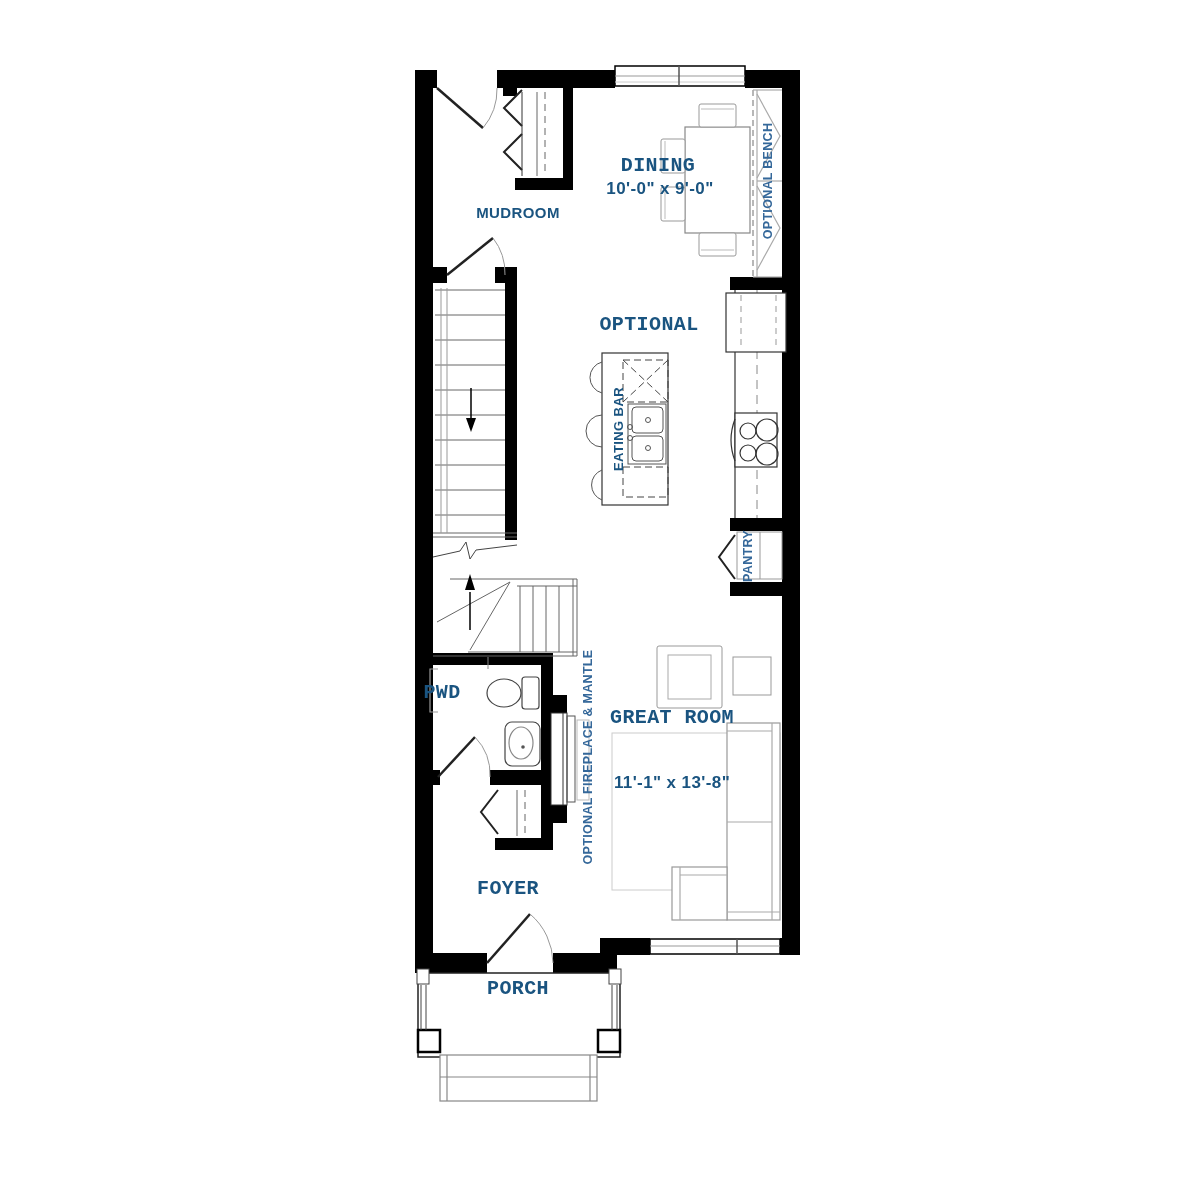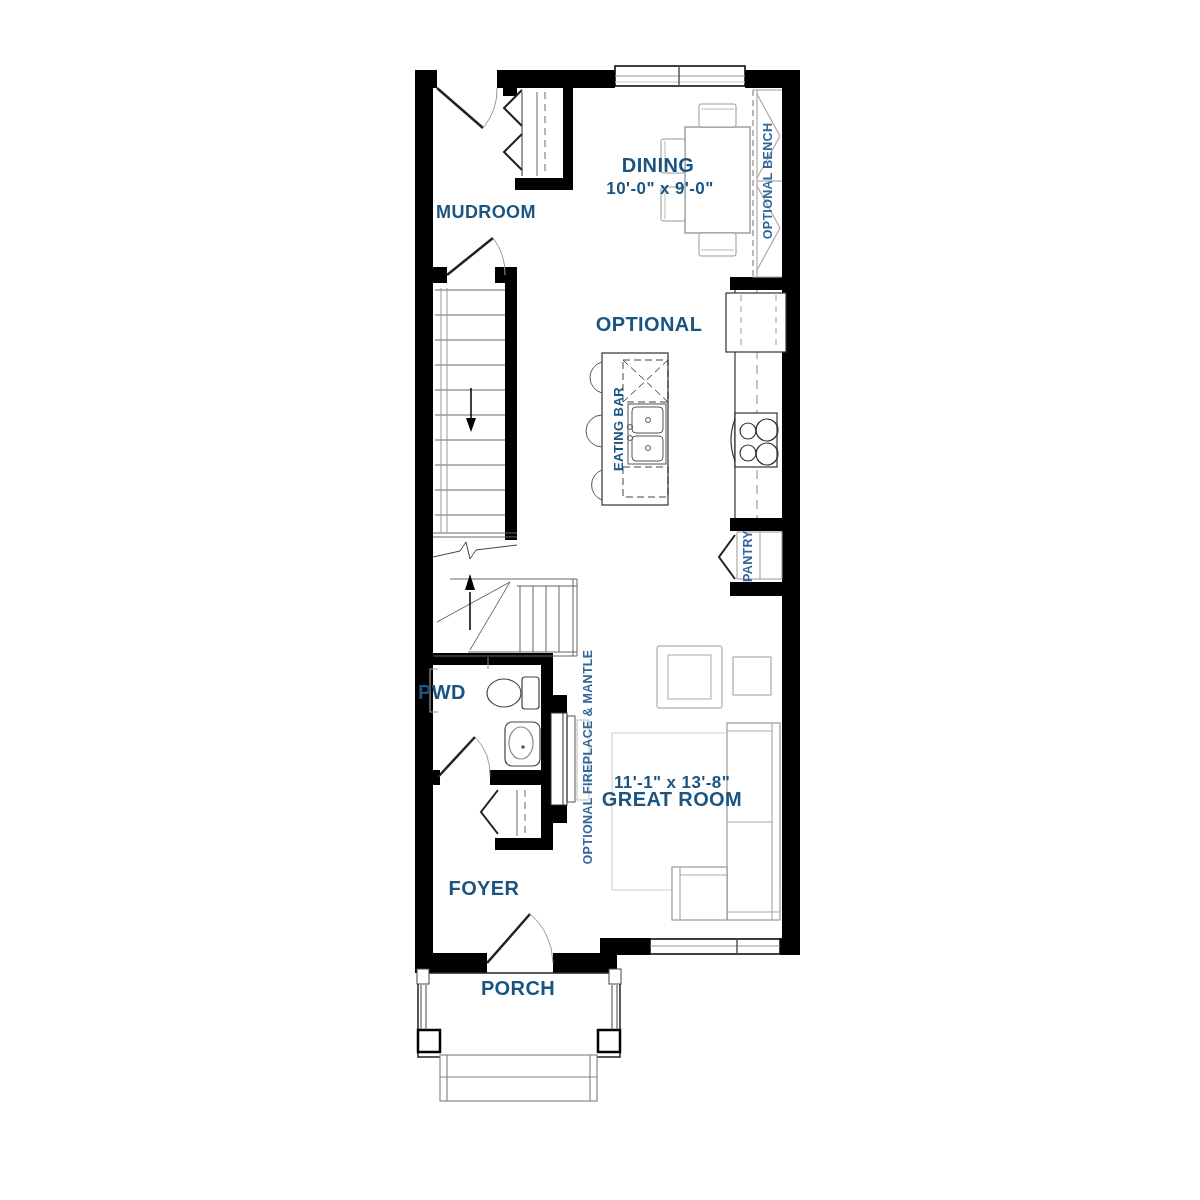--- a/index.html
+++ b/index.html
@@ -3,21 +3,21 @@
 <meta charset="utf-8">
 <style>
   html,body{margin:0;padding:0;background:#fff;}
   #stage{position:relative;width:1200px;height:1200px;background:#fff;overflow:hidden;
          font-family:"Liberation Sans",sans-serif;}
   #plan-svg{position:absolute;left:0;top:0;}
   .lbl{position:absolute;font-weight:bold;color:var(--label_color,#1a5480);
        white-space:nowrap;transform:translate(-50%,-50%);letter-spacing:.4px;}
   .lbl.v{transform:translate(-50%,-50%) rotate(-90deg);}
   .lbl.ann{color:var(--annotation_color,#35689a);font-size:12.5px;letter-spacing:.3px;}
-  .fs20{font-size:20px;} .fs19{font-size:18px;} .fs17{font-size:17px;} .fs13{font-size:13px;}
+  .fs20{font-size:20px;font-family:Liberation Mono, monospace;} .fs19{font-size:15px;margin-left:32px;} .fs17{font-size:17px;} .fs13{font-size:13px;}
 </style>
 </head>
 <body>
 
 <div id="stage">
 
 <svg id="plan-svg" width="1200" height="1200" viewBox="0 0 1200 1200">
 
   <g fill="#000">
     <rect x="415" y="70" width="18" height="903"></rect>
@@ -271,18 +271,18 @@
 
 <div class="lbl fs19" style="left:486px;top:212px">MUDROOM</div>
 <div class="lbl fs20" style="left:658px;top:165px">DINING</div>
 <div class="lbl fs17" style="left:660px;top:189px">10'-0" x 9'-0"</div>
 <div class="lbl fs20" style="left:649px;top:324px">OPTIONAL</div>
 <div class="lbl v fs13" style="left:618px;top:429px">EATING BAR</div>
 <div class="lbl v ann" style="left:748px;top:556px">PANTRY</div>
 <div class="lbl v ann" style="left:768px;top:181px">OPTIONAL BENCH</div>
 <div class="lbl v ann" style="left:588px;top:757px">OPTIONAL FIREPLACE &amp; MANTLE</div>
 <div class="lbl fs20" style="left:442px;top:692px">PWD</div>
-<div class="lbl fs20" style="left:672px;top:799px">GREAT ROOM</div>
+<div class="lbl fs20" style="left:672px;top:717px">GREAT ROOM</div>
 <div class="lbl fs17" style="left:672px;top:783px">11'-1" x 13'-8"</div>
-<div class="lbl fs20" style="left:484px;top:888px">FOYER</div>
+<div class="lbl fs20" style="left:508px;top:888px">FOYER</div>
 <div class="lbl fs20" style="left:518px;top:988px">PORCH</div>
 
 </div>
 
 </body></html>

